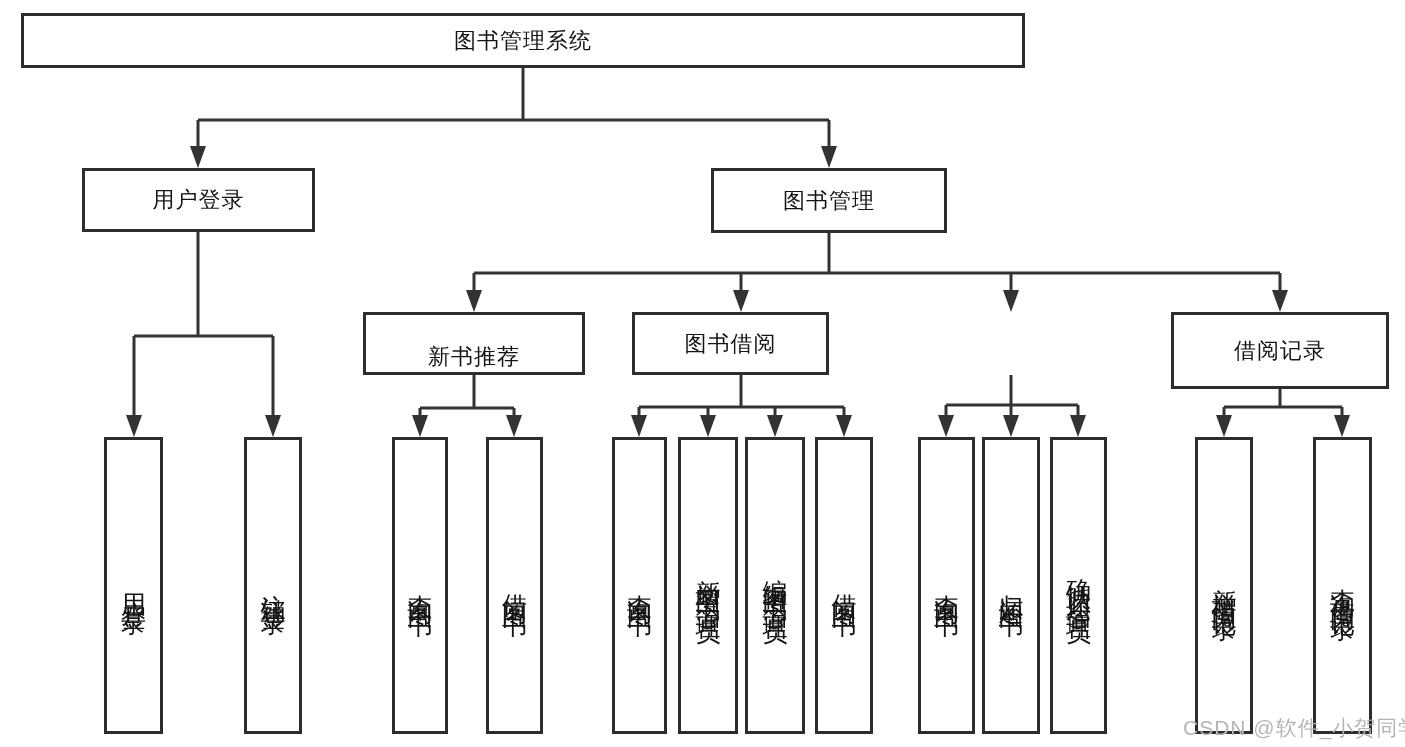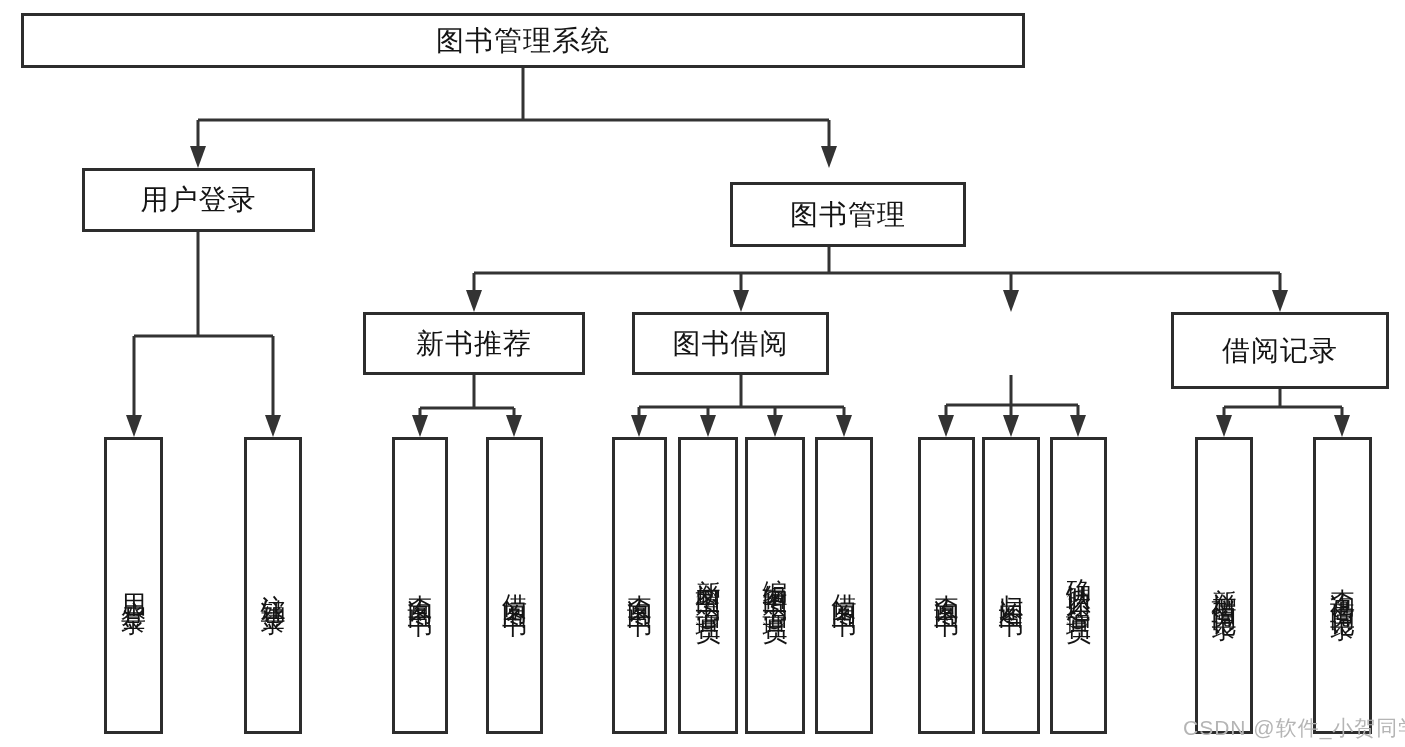--- a/index.html
+++ b/index.html
@@ -25,21 +25,21 @@
     position: absolute;
     box-sizing: border-box;
     border: 3px solid #2d2d2d;
     background: #ffffff;
     display: flex;
     align-items: center;
     justify-content: center;
     z-index: 2;
   }
   .hbox .label {
-    font-size: 28px;
+    font-size: 22px;
     color: #141414;
     letter-spacing: 1px;
     white-space: nowrap;
   }
   .vbox {
     position: absolute;
     top: 437px;
     height: 297px;
     box-sizing: border-box;
     border: 3px solid #2d2d2d;
@@ -121,25 +121,25 @@
     </g>
   </svg>
 
   <div class="hbox" style="left:21px; top:13px; width:1004px; height:55px;">
     <span class="label">图书管理系统</span>
   </div>
 
   <div class="hbox" style="left:82px; top:168px; width:233px; height:64px;">
     <span class="label">用户登录</span>
   </div>
-  <div class="hbox" style="left:711px; top:182px; width:236px; height:65px;margin-left:19px;">
+  <div class="hbox" style="left:711px; top:168px; width:236px; height:65px;">
     <span class="label">图书管理</span>
   </div>
 
-  <div class="hbox" style="left:363px; top:312px; width:222px; height:63px;">
+  <div class="hbox" style="left:363px; top:312px; width:222px; height:63px;align-items:flex-end;">
     <span class="label">新书推荐</span>
   </div>
   <div class="hbox" style="left:632px; top:312px; width:197px; height:63px;">
     <span class="label">图书借阅</span>
   </div>
   <div class="hbox" style="left:1171px; top:312px; width:218px; height:77px;">
     <span class="label">借阅记录</span>
   </div>
 
   <div class="vbox" style="left:104px; width:59px;">

